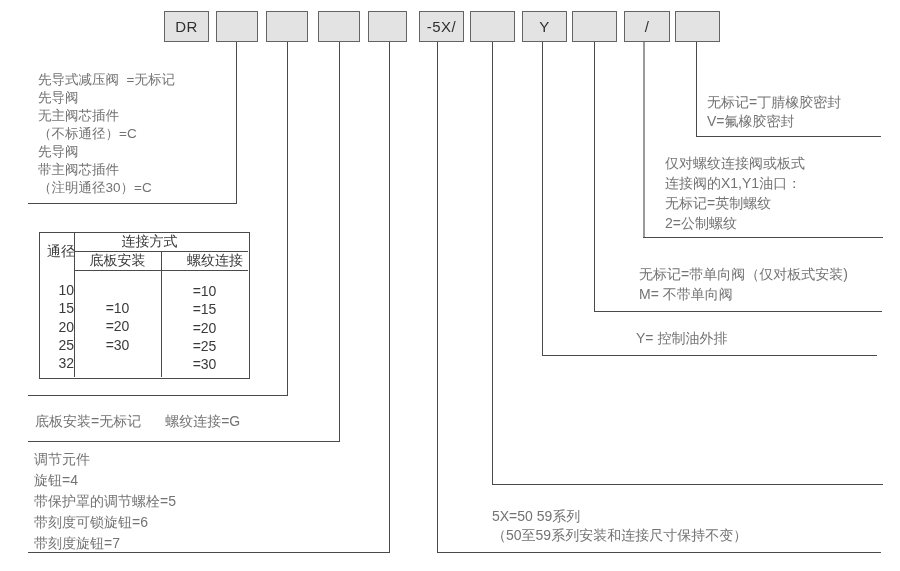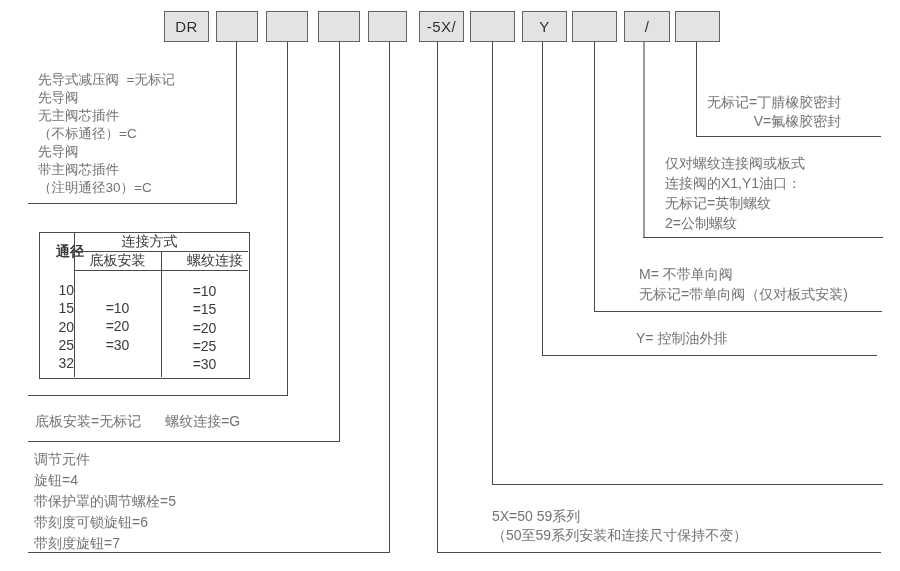--- a/index.html
+++ b/index.html
@@ -80,21 +80,21 @@
     <div class="tl">先导阀</div>
     <div class="tl">带主阀芯插件</div>
     <div class="tl">（注明通径30）=C</div>
   </div>
 
   <div id="size-table">
     <div class="tb-vl" style="left:34px;top:0;height:144px;"></div>
     <div class="tb-vl" style="left:121px;top:18px;height:126px;"></div>
     <div class="tb-hl" style="left:34px;top:18px;width:174px;"></div>
     <div class="tb-hl" style="left:34px;top:37px;width:174px;"></div>
-    <div class="cell" style="left:13px;top:0;width:34px;height:37px;font-weight:bold;">通径</div>
+    <div class="cell" style="left:4px;top:0;width:34px;height:37px;">通径</div>
     <div class="cell" style="left:34px;top:0;width:151px;height:18px;">连接方式</div>
     <div class="cell" style="left:34px;top:18px;width:87px;height:19px;">底板安装</div>
     <div class="cell" style="left:121px;top:18px;width:108px;height:19px;">螺纹连接</div>
     <div class="colvals left-align" style="left:6px;top:48px;width:28px;">
       <div>10</div>
       <div>15</div>
       <div>20</div>
       <div>25</div>
       <div>32</div>
     </div>
@@ -126,29 +126,29 @@
 
   <div class="txt lh19" style="left:492px;top:507px;">
     <div class="tl">5X=50 59系列</div>
     <div class="tl">（50至59系列安装和连接尺寸保持不变）</div>
   </div>
 
 
   <div class="txt tl" style="left:636px;top:330px;">Y= 控制油外排</div>
 
   <div class="txt lh20" style="left:639px;top:264px;">
+    <div class="tl">无标记=带单向阀（仅对板式安装)</div>
     <div class="tl">M= 不带单向阀</div>
-    <div class="tl">无标记=带单向阀（仅对板式安装)</div>
   </div>
 
   <div class="txt lh20" style="left:665px;top:153px;">
     <div class="tl">仅对螺纹连接阀或板式</div>
     <div class="tl">连接阀的X1,Y1油口：</div>
     <div class="tl">无标记=英制螺纹</div>
     <div class="tl">2=公制螺纹</div>
   </div>
 
-  <div class="txt lh19" style="left:707px;top:93px;text-align:right;">
+  <div class="txt lh19" style="left:707px;top:93px;">
     <div class="tl">无标记=丁腈橡胶密封</div>
     <div class="tl">V=氟橡胶密封</div>
   </div>
 
 </div>
 
 </body></html>

